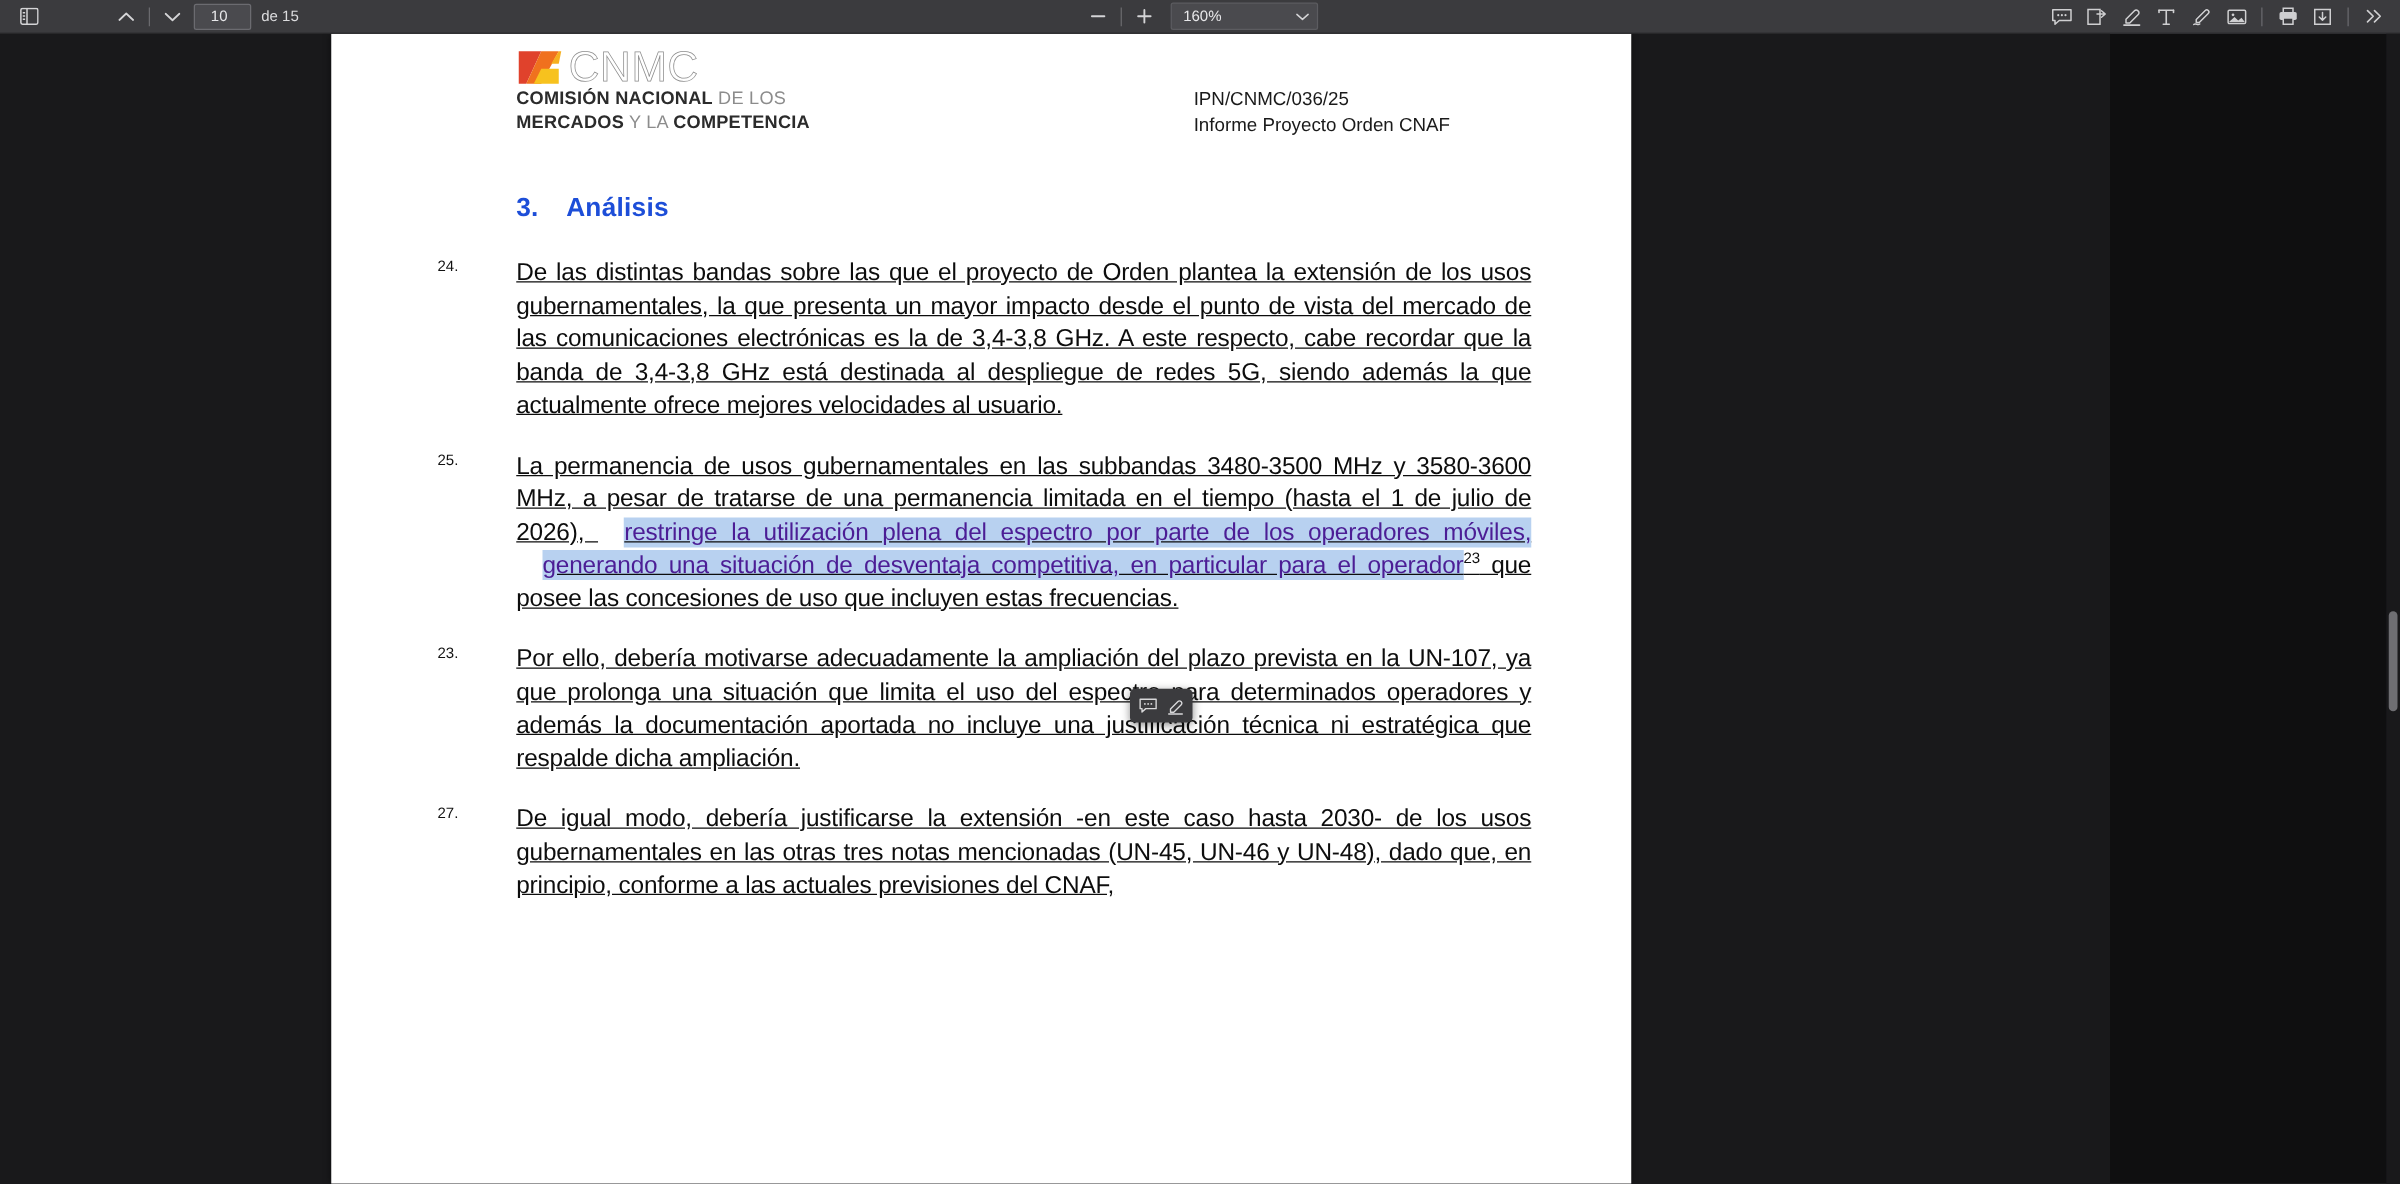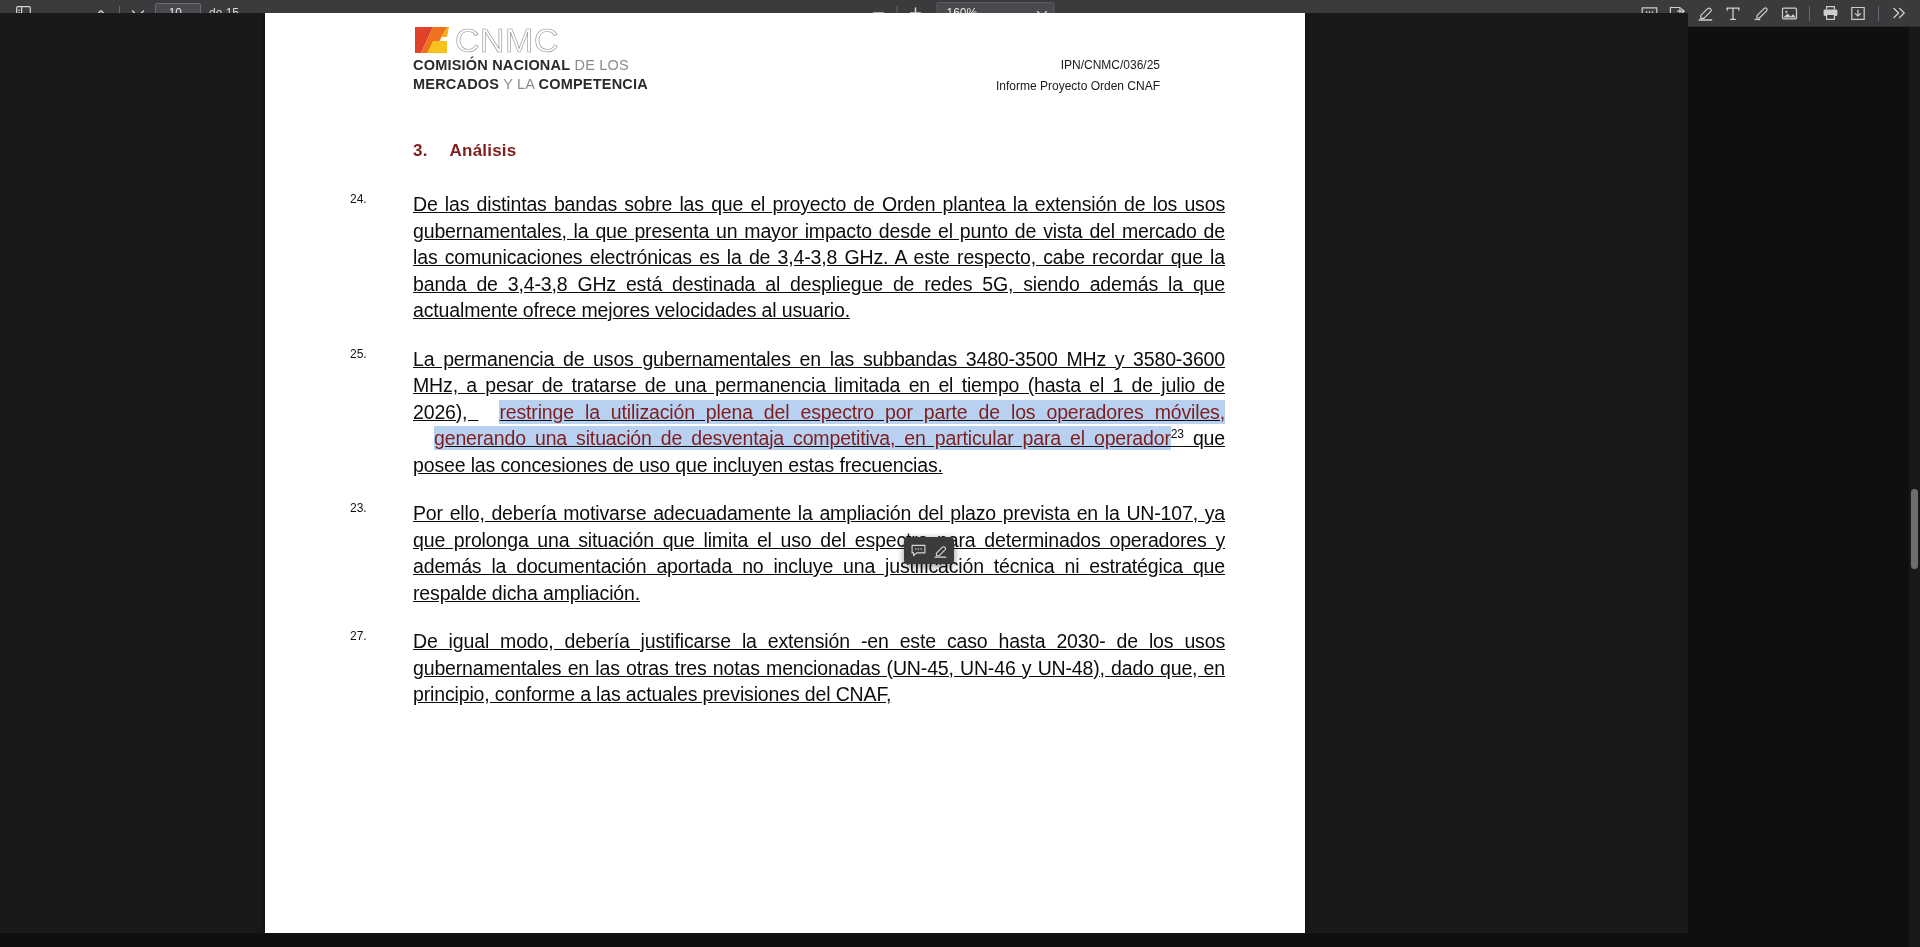--- a/index.html
+++ b/index.html
@@ -62,21 +62,21 @@
     font-size: 12px;
     display: flex; align-items: center;
     padding: 0 6px 0 9px;
     margin-left: 8px;
     cursor: pointer;
     justify-content: space-between;
   }
 
   
   .viewport {
-    position: absolute; top: 13px; left: 0;
+    position: absolute; top: 27px; left: 0;
     width: 1688px; height: 920px;
     background: #19191b;
     overflow: hidden;
   }
   .page {
     position: absolute;
     left: 265px; top: 0;
     width: 1040px; height: 920px;
     background: #ffffff;
     box-shadow: 0 0 6px rgba(0,0,0,.55);
@@ -108,29 +108,28 @@
   .logo-sub1, .logo-sub2 {
     font-size: 14.5px; letter-spacing: .2px;
     line-height: 18px; white-space: nowrap;
     margin-top: 1px;
   }
   .lg-bold { font-weight: bold; color: #2b2b2b; }
   .lg-thin { font-weight: 400; color: #8c8c8c; }
 
   .doc-ref {
     position: absolute; right: 145px; top: 30px;
-    text-align: right;
-    font-size: 12px; line-height: 21px; color: #1a1a1a;
+    font-size: 15px; line-height: 21px; color: #1a1a1a;
     white-space: nowrap;
   }
 
   
   .sec-title {
     position: absolute; left: 148px; top: 128px;
-    font-size: 17px; font-weight: bold; color: #7f1d1d;
+    font-size: 21px; font-weight: bold; color: #1d4ed8;
     letter-spacing: .2px;
   }
   .sec-title .num { margin-right: 22px; }
 
   .body {
     position: absolute; left: 85px; top: 178px;
     width: 875px;
   }
   .para {
     display: flex;
@@ -152,21 +151,21 @@
     color: #0d0d0d;
     text-align: justify;
     font-family: "Liberation Sans", sans-serif;
     font-stretch: condensed;
     letter-spacing: -0.15px;
     text-decoration: underline;
   }
   .para-text.last { text-align: justify; }
   mark.sel {
     background: #b8d1f0;
-    color: #7f1d1d;
+    color: #4c1d95;
     padding: 1px 0;
     box-decoration-break: clone;
     margin-left: 21px;
     -webkit-box-decoration-break: clone;
   }
   sup.fn {
     font-size: 12px; vertical-align: super; line-height: 0;
   }
 
   

